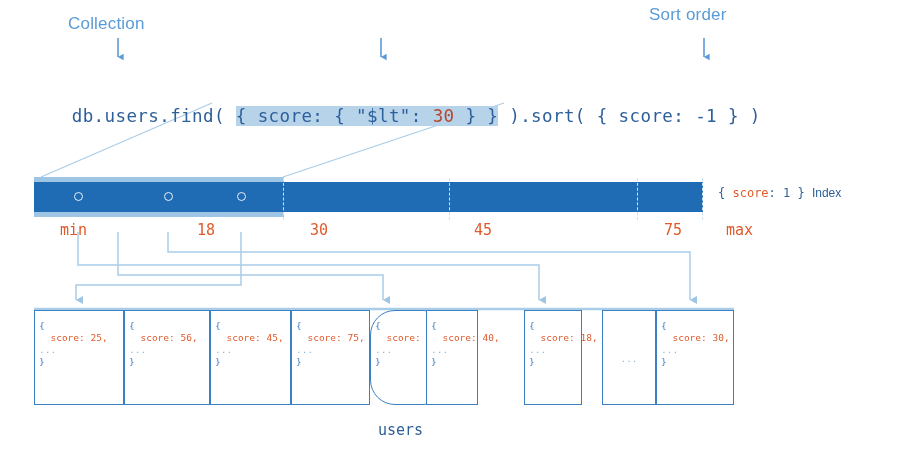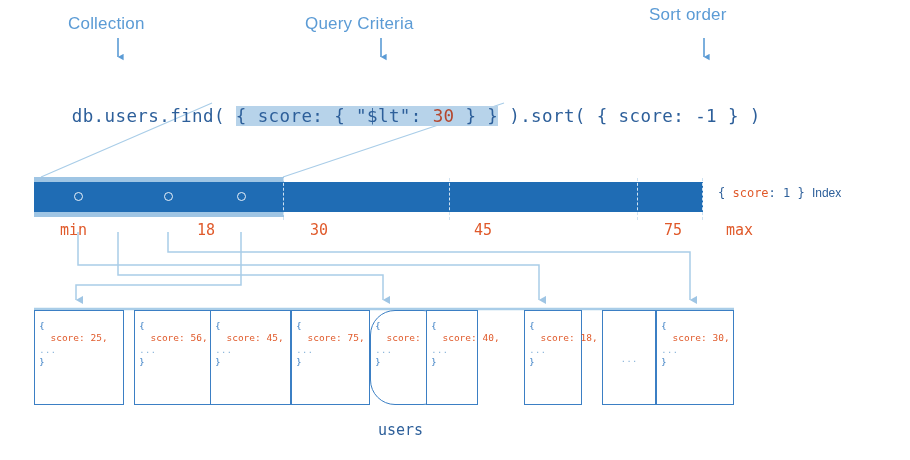--- a/index.html
+++ b/index.html
@@ -165,21 +165,20 @@
     </g>
 
     <line x1="28" y1="309" x2="728" y2="309" stroke="#a9cde8" stroke-width="2.4"></line>
 
     <line x1="72" y1="232" x2="72" y2="240" stroke="#bcd9ef" stroke-width="1.3"></line>
     <line x1="162" y1="232" x2="162" y2="240" stroke="#bcd9ef" stroke-width="1.3"></line>
     <line x1="235" y1="232" x2="235" y2="240" stroke="#bcd9ef" stroke-width="1.3"></line>
   </svg>
 
   <div class="abs callout-label" style="left:62px; top:14px;">Collection</div>
-  <div class="abs callout-label" style="left:299px; top:14px;">Query Criteria</div>
   <div class="abs callout-label" style="left:643px; top:5px;">Sort order</div>
 
   <div class="abs code-line" style="left:22px; top:74px; height:28px; line-height:28px;">
     <span>db.users.find( </span><span class="code-hl"><span>{ score: { "$lt": </span><span class="num-red">30</span><span> } }</span></span><span> ).sort( { score: -1 } )</span>
   </div>
 
   <div class="abs index-hl" style="left:28px; top:177px; width:250px; height:40px;"></div>
 
   <div class="abs index-bar-dark" style="left:28px; top:182px; width:669px; height:30px;"></div>
 
@@ -201,21 +200,21 @@
   <div class="abs axis-label" style="left:622px; top:221px;">75</div>
   <div class="abs axis-label" style="left:684px; top:221px;">max</div>
 
   <div class="doc-box" style="left:28px; width:90px;">
     <div class="doc-text"><span>{</span>
 <span class="sc">  score: 25,</span>
 <span class="dots">...</span>
 <span>}</span></div>
   </div>
 
-  <div class="doc-box" style="left:128px; width:86px;">
+  <div class="doc-box" style="left:118px; width:86px;">
     <div class="doc-text"><span>{</span>
 <span class="sc">  score: 56,</span>
 <span class="dots">...</span>
 <span>}</span></div>
   </div>
 
   <div class="doc-box" style="left:204px; width:81px;">
     <div class="doc-text"><span>{</span>
 <span class="sc">  score: 45,</span>
 <span class="dots">...</span>

